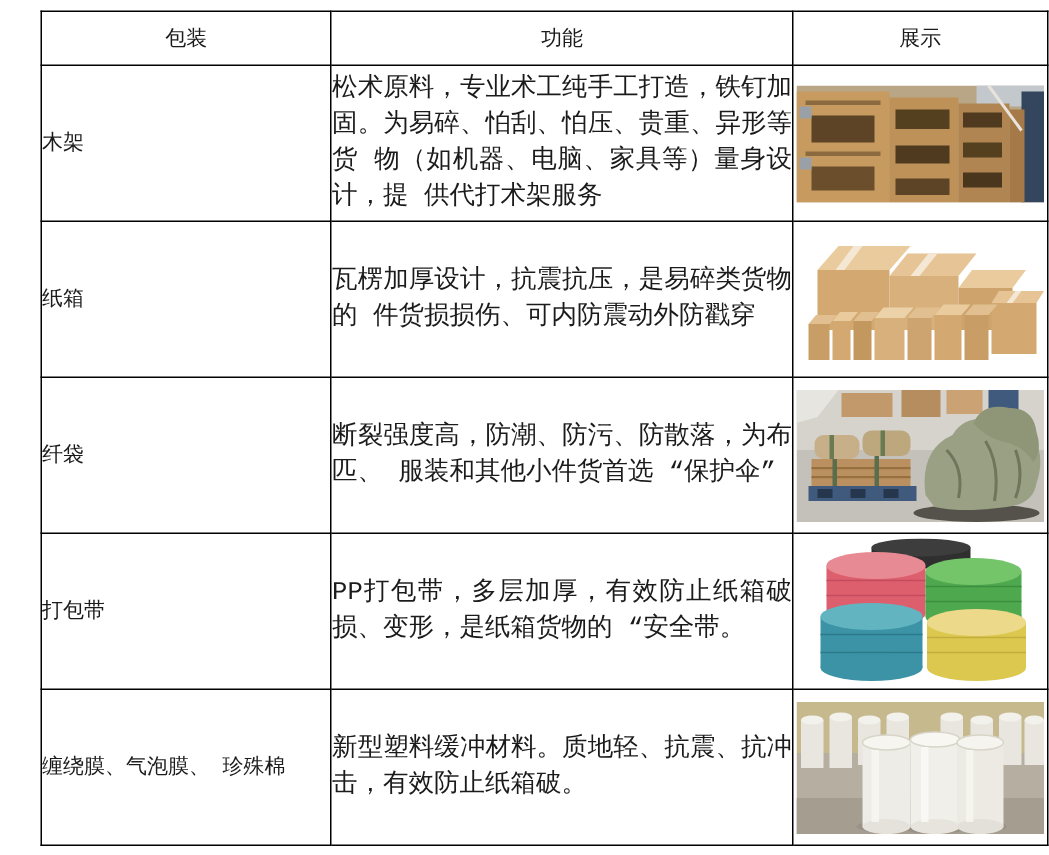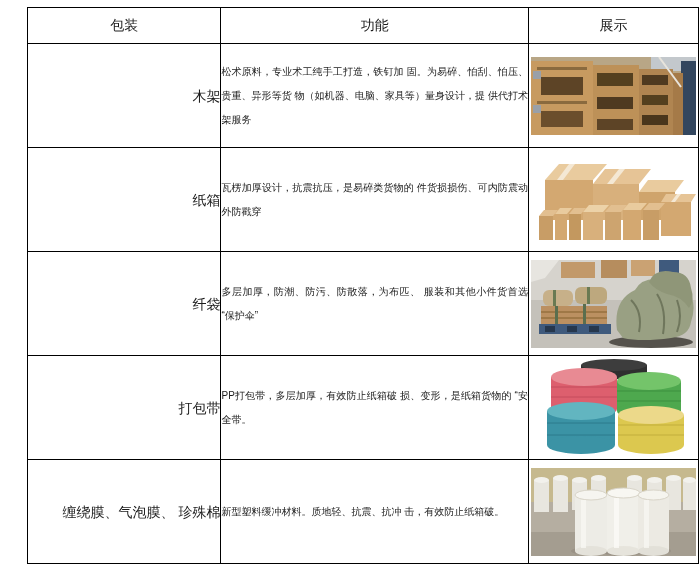--- a/index.html
+++ b/index.html
@@ -1,25 +1,25 @@
 <!DOCTYPE html>
 <html><head>
 <meta charset="utf-8">
 <style>
   html,body{margin:0;padding:0;background:#ffffff;}
   body{width:699px;height:570px;position:relative;overflow:hidden;
        font-family:"Liberation Sans","DejaVu Sans",sans-serif;color:#1b1b1b;}
-  table.pkg{position:absolute;left:27px;top:7px;border-collapse:collapse;table-layout:fixed;}
+  table.pkg{position:absolute;left:27px;top:7px;border-collapse:collapse;table-layout:fixed;font-family:Liberation Mono, monospace;}
   table.pkg td,table.pkg th{border:1px solid #000;padding:0;vertical-align:middle;font-weight:400;}
   col.c1{width:196px;}col.c2{width:312px;}col.c3{width:170px;}
   tr.hd{height:36px;}
   tr.row{height:104px;}
   th.hcell{text-align:center;font-size:14px;}
-  td.name{text-align:right;font-size:14px;line-height:20px;padding:0 4px;}
-  td.func{font-size:10px;line-height:24px;padding:0 5px 0 8px;text-align:justify;}
+  td.name{text-align:left;font-size:14px;line-height:20px;padding:0 4px;}
+  td.func{font-size:17px;line-height:24px;padding:0 5px 0 8px;text-align:justify;}
   td.shot{text-align:center;}
   .ph{display:inline-block;vertical-align:middle;}
 </style>
 </head>
 <body>
 
 <table class="pkg">
   <colgroup>
       <col class="c1">
       <col class="c2">
@@ -91,21 +91,21 @@
         <polygon points="92,56 110,56 116,49 98,49" fill="#e9cb9e"></polygon>
         <rect x="92" y="56" width="18" height="30" fill="#d3a871"></rect>
         <polygon points="112,56 128,56 134,49 118,49" fill="#e2bf90"></polygon>
         <rect x="112" y="56" width="16" height="30" fill="#c89d66"></rect>
       </svg>
     </td>
   </tr>
 
   <tr class="row">
     <td class="name">纤袋</td>
-    <td class="func">多层加厚，防潮、防污、防散落，为布匹、 服装和其他小件货首选 “保护伞”</td>
+    <td class="func">断裂强度高，防潮、防污、防散落，为布匹、 服装和其他小件货首选 “保护伞”</td>
     <td class="shot">
       <svg class="ph" width="165" height="88" viewBox="0 0 165 88" aria-label="green-woven-bags-and-bundles-on-pallets">
         <rect x="0" y="0" width="165" height="40" fill="#d6d3cd"></rect>
         <rect x="0" y="40" width="165" height="48" fill="#c4c1ba"></rect>
         <polygon points="0,0 28,0 14,18 0,22" fill="#e7e5e0"></polygon>
         <rect x="30" y="2" width="34" height="16" fill="#c2996a"></rect>
         <rect x="70" y="0" width="26" height="18" fill="#b68d5e"></rect>
         <rect x="100" y="0" width="24" height="16" fill="#caa273"></rect>
         <rect x="128" y="0" width="20" height="14" fill="#3f5a7d"></rect>
         <rect x="8" y="64" width="72" height="10" fill="#3f5a7d"></rect>

